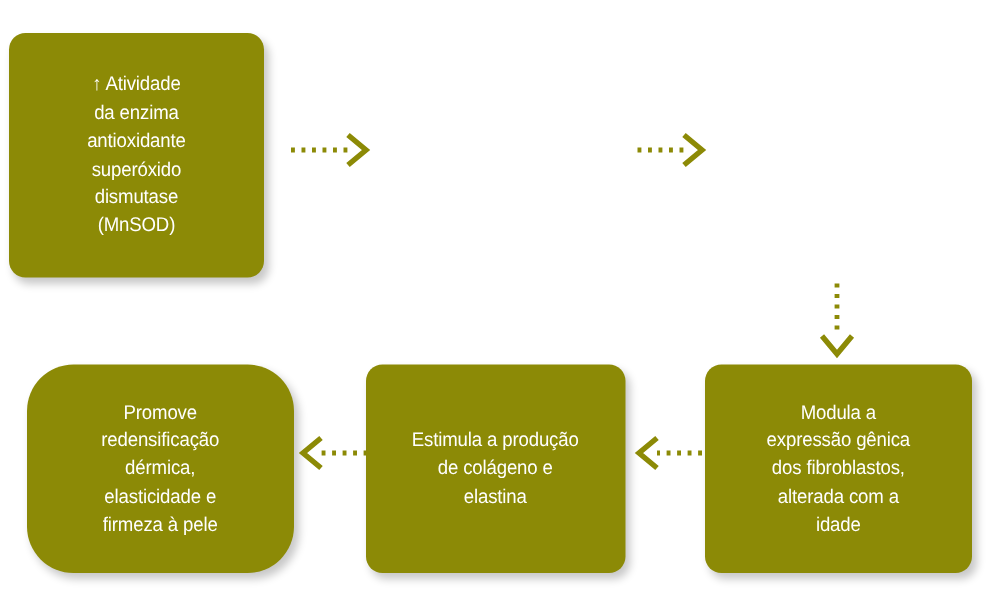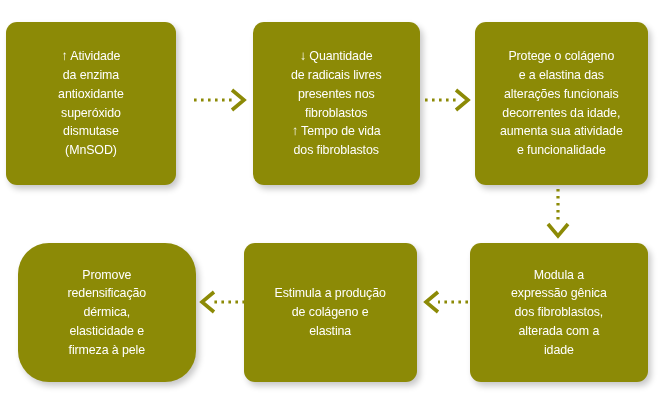--- a/index.html
+++ b/index.html
@@ -76,44 +76,28 @@
 (MnSOD)</div>
   </div>
 
   <div class="connector" id="arrow-1">
     <svg width="60" height="32" viewBox="0 0 60 32">
       <line x1="2" y1="16" x2="40" y2="16" stroke="#8C8A06" stroke-width="3.2" stroke-dasharray="2.6 4.4" stroke-linecap="butt"></line>
       <polyline points="40,6 52,16 40,26" fill="none" stroke="#8C8A06" stroke-width="3.6" stroke-linejoin="miter" stroke-linecap="butt"></polyline>
     </svg>
   </div>
 
-  <div class="node" id="node-2">
-    <div class="node-text">↓ Quantidade
-de radicais livres
-presentes nos
-fibroblastos
-↑ Tempo de vida
-dos fibroblastos</div>
-  </div>
 
   <div class="connector" id="arrow-2">
     <svg width="50" height="32" viewBox="0 0 50 32">
       <line x1="1" y1="16" x2="32" y2="16" stroke="#8C8A06" stroke-width="3.2" stroke-dasharray="2.6 4.4" stroke-linecap="butt"></line>
       <polyline points="32,6 44,16 32,26" fill="none" stroke="#8C8A06" stroke-width="3.6" stroke-linejoin="miter" stroke-linecap="butt"></polyline>
     </svg>
   </div>
 
-  <div class="node" id="node-3">
-    <div class="node-text">Protege o colágeno
-e a elastina das
-alterações funcionais
-decorrentes da idade,
-aumenta sua atividade
-e funcionalidade</div>
-  </div>
 
   <div class="connector" id="arrow-3">
     <svg width="32" height="55" viewBox="0 0 32 55">
       <line x1="16" y1="1" x2="16" y2="36" stroke="#8C8A06" stroke-width="3.2" stroke-dasharray="2.6 4.4" stroke-linecap="butt"></line>
       <polyline points="6,36 16,48 26,36" fill="none" stroke="#8C8A06" stroke-width="3.6" stroke-linejoin="miter" stroke-linecap="butt"></polyline>
     </svg>
   </div>
 
   <div class="node" id="node-6">
     <div class="node-text">Promove

